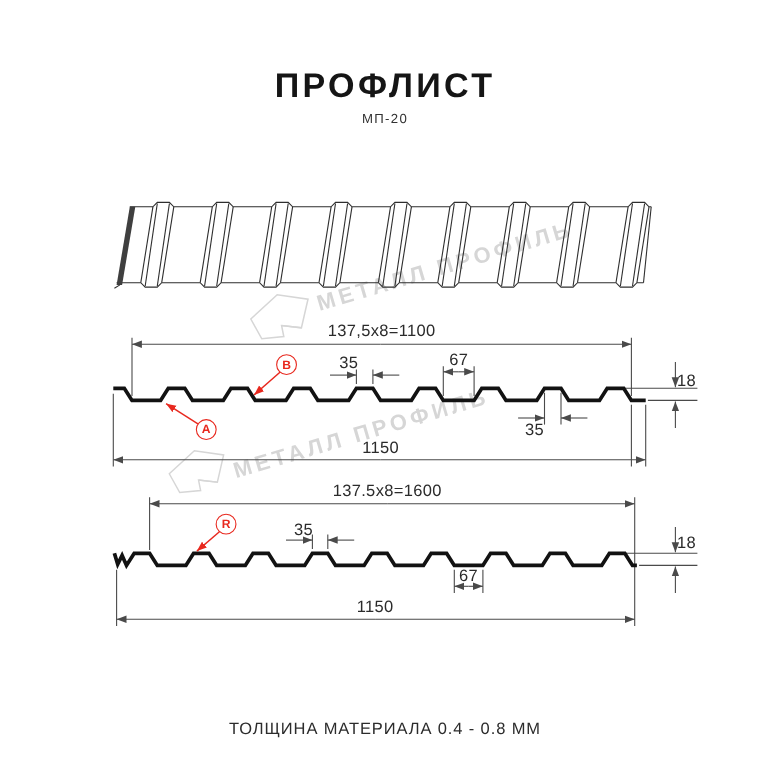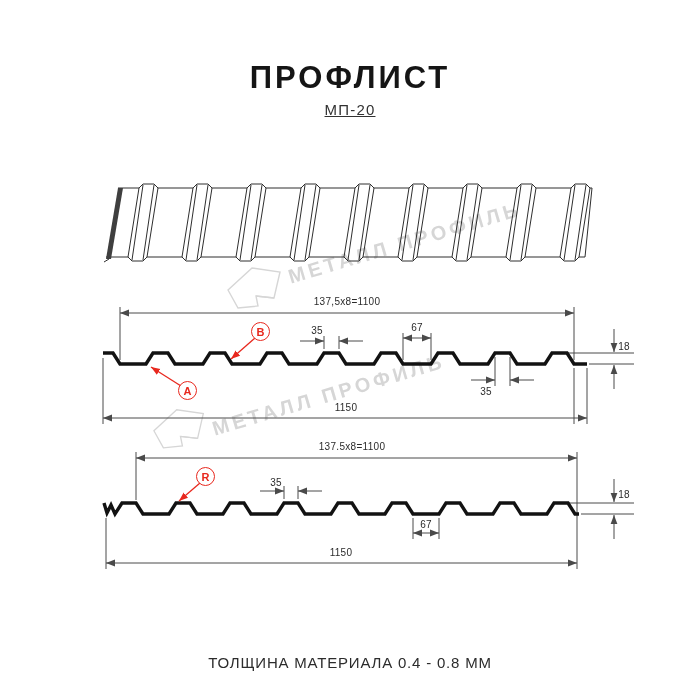--- a/index.html
+++ b/index.html
@@ -1,25 +1,25 @@
 <!DOCTYPE html>
 <html><head>
 <meta charset="utf-8">
 <style>
   html,body{margin:0;padding:0;background:#fff;}
   #stage{position:relative;width:700px;height:700px;background:#ffffff;overflow:hidden;
          font-family:"Liberation Sans",sans-serif;}
   .title{position:absolute;left:0;right:0;top:60px;text-align:center;
          font-size:31px;font-weight:800;letter-spacing:3px;color:#151515;}
   .subtitle{position:absolute;left:0;right:0;top:101px;text-align:center;
-         font-size:15px;font-weight:400;letter-spacing:1.2px;color:#323232;text-decoration:underline;}
+         font-size:12px;font-weight:400;letter-spacing:1.2px;color:#323232;}
   .footer-note{position:absolute;left:0;right:0;top:618px;text-align:center;
          font-size:15px;font-weight:400;letter-spacing:0.8px;color:#2c2c2c;margin-top:36px;}
   .dim-label{position:absolute;transform:translate(-50%,-50%);white-space:nowrap;
-         font-size:10px;color:#2b2b2b;letter-spacing:0.3px;background:transparent;}
+         font-size:15px;color:#2b2b2b;letter-spacing:0.3px;background:transparent;}
   .red-badge{position:absolute;width:19px;height:19px;box-sizing:border-box;
          border:1.8px solid #e8281e;border-radius:50%;background:#fff;
          display:flex;align-items:center;justify-content:center;
          font-size:11px;font-weight:700;color:#e8281e;}
   .watermark{position:absolute;transform-origin:0 50%;transform:rotate(-16.5deg);
          font-size:20px;font-weight:700;letter-spacing:3.5px;color:#d6d6d6;
          white-space:nowrap;user-select:none;}
   svg{position:absolute;left:0;top:0;}
 </style>
 </head>
@@ -177,21 +177,21 @@
   <div class="title">ПРОФЛИСТ</div>
   <div class="subtitle">МП-20</div>
 
   <span class="dim-label" style="left:347px;top:301px;">137,5x8=1100</span>
   <span class="dim-label" style="left:317px;top:330px;">35</span>
   <span class="dim-label" style="left:417px;top:327px;">67</span>
   <span class="dim-label" style="left:486px;top:391px;">35</span>
   <span class="dim-label" style="left:624px;top:346px;">18</span>
   <span class="dim-label" style="left:346px;top:407px;">1150</span>
 
-  <span class="dim-label" style="left:352px;top:446px;">137.5x8=1100</span>
+  <span class="dim-label" style="left:352px;top:446px;">137.5x8=1600</span>
   <span class="dim-label" style="left:276px;top:482px;">35</span>
   <span class="dim-label" style="left:426px;top:524px;">67</span>
   <span class="dim-label" style="left:624px;top:494px;">18</span>
   <span class="dim-label" style="left:341px;top:552px;">1150</span>
 
   <div class="red-badge" style="left:178px;top:381px;">
     <span>A</span>
   </div>
   <div class="red-badge" style="left:251px;top:322px;">
     <span>B</span>

